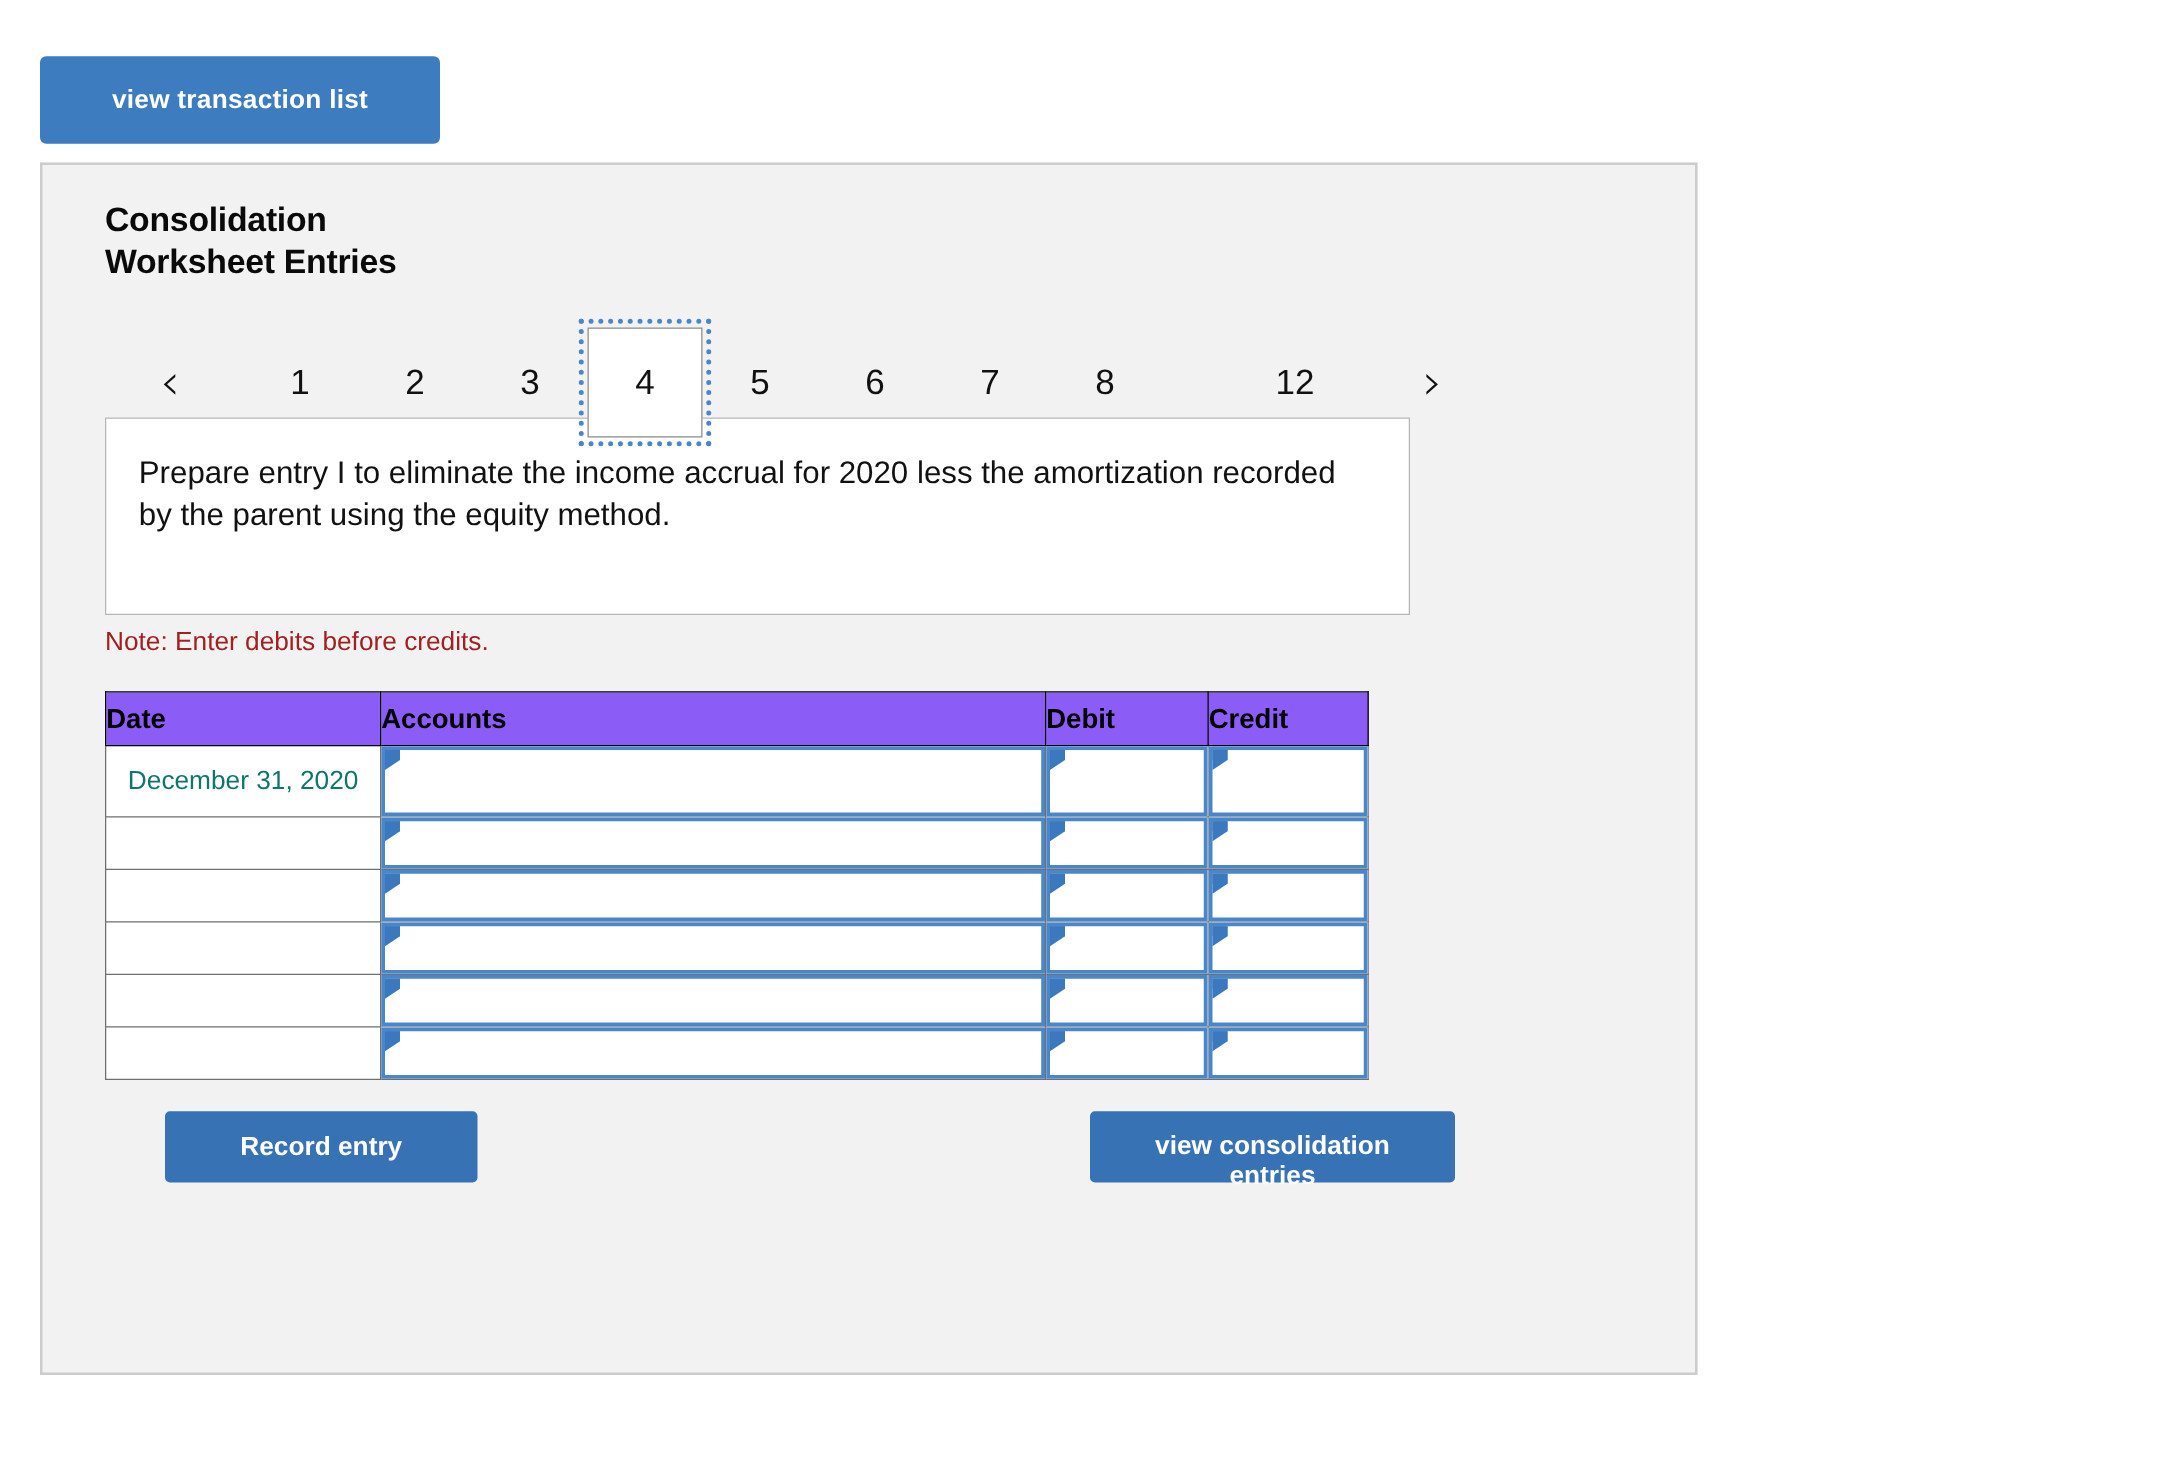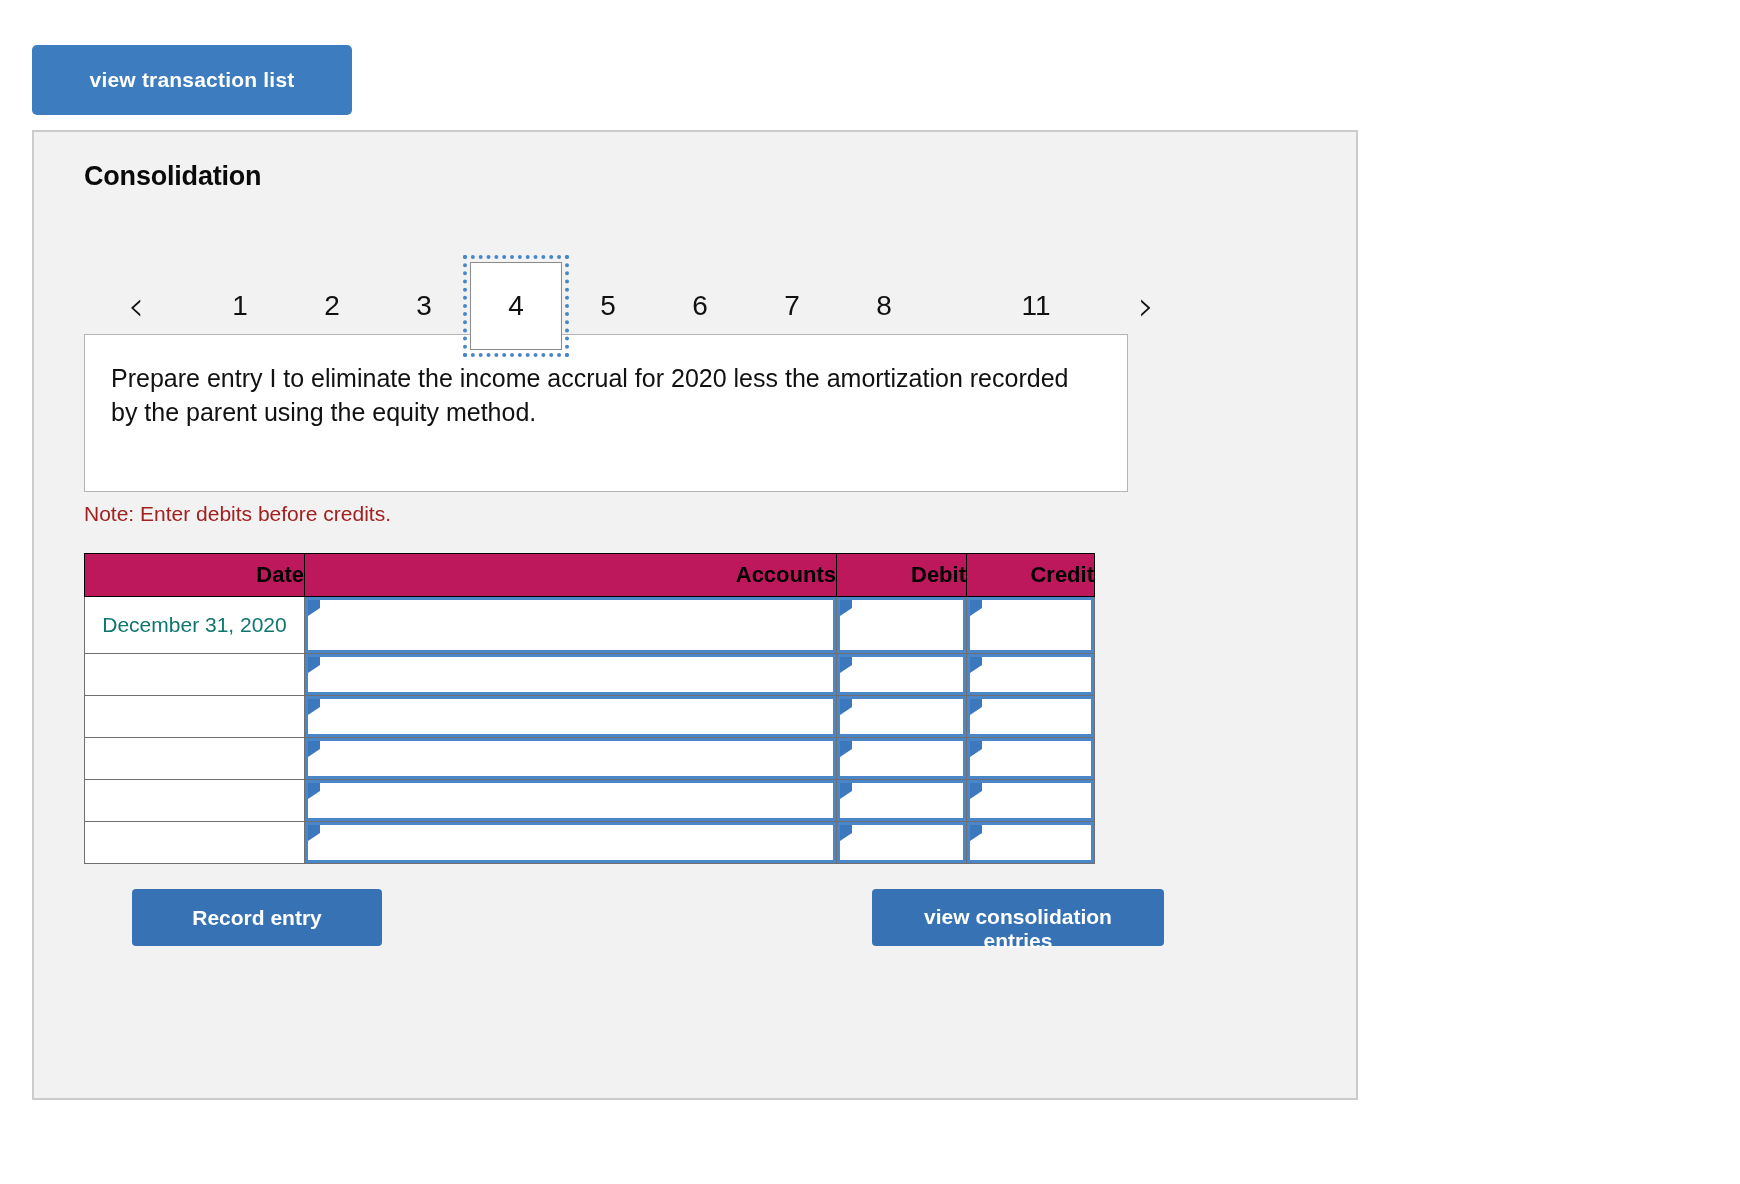--- a/index.html
+++ b/index.html
@@ -153,27 +153,27 @@
   
   .jtable {
     position: absolute;
     left: 50px;
     top: 421px;
     width: 1010px;
     border-collapse: collapse;
     table-layout: fixed;
   }
   .jtable th {
-    background: #be185d;
+    background: #8b5cf6;
     border: 1px solid #000000;
     height: 42px;
     font-size: 22px;
     font-weight: bold;
     color: #000000;
-    text-align: right;
+    text-align: left;
     padding: 0;
   }
   .jtable td {
     border: 1px solid #6f6f6f;
     padding: 0;
     background: #ffffff;
     vertical-align: middle;
   }
   .col-date  { width: 220px; }
   .col-acct  { width: 532px; }
@@ -234,36 +234,37 @@
 </style>
 </head>
 <body>
 
 <button class="view-transaction-btn">view transaction list</button>
 
 <div class="panel">
 
   <div class="panel-title">
     <span>Consolidation</span><br>
+    <span>Worksheet Entries</span>
   </div>
 
   <div class="pager">
     <button class="pager-arrow prev">‹</button>
 
     <div class="pager-nums">
       <div class="pg">1</div>
       <div class="pg">2</div>
       <div class="pg">3</div>
       <div class="pg selected">4</div>
       <div class="pg">5</div>
       <div class="pg">6</div>
       <div class="pg">7</div>
       <div class="pg">8</div>
       <div class="pg-gap"></div>
-      <div class="pg">11</div>
+      <div class="pg">12</div>
     </div>
 
     <button class="pager-arrow next">›</button>
   </div>
 
   <div class="instruction-box">
     <div class="instruction-text">Prepare entry I to eliminate the income accrual for 2020 less the amortization recorded by the parent using the equity method.</div>
   </div>
 
   <div class="note">Note: Enter debits before credits.</div>

